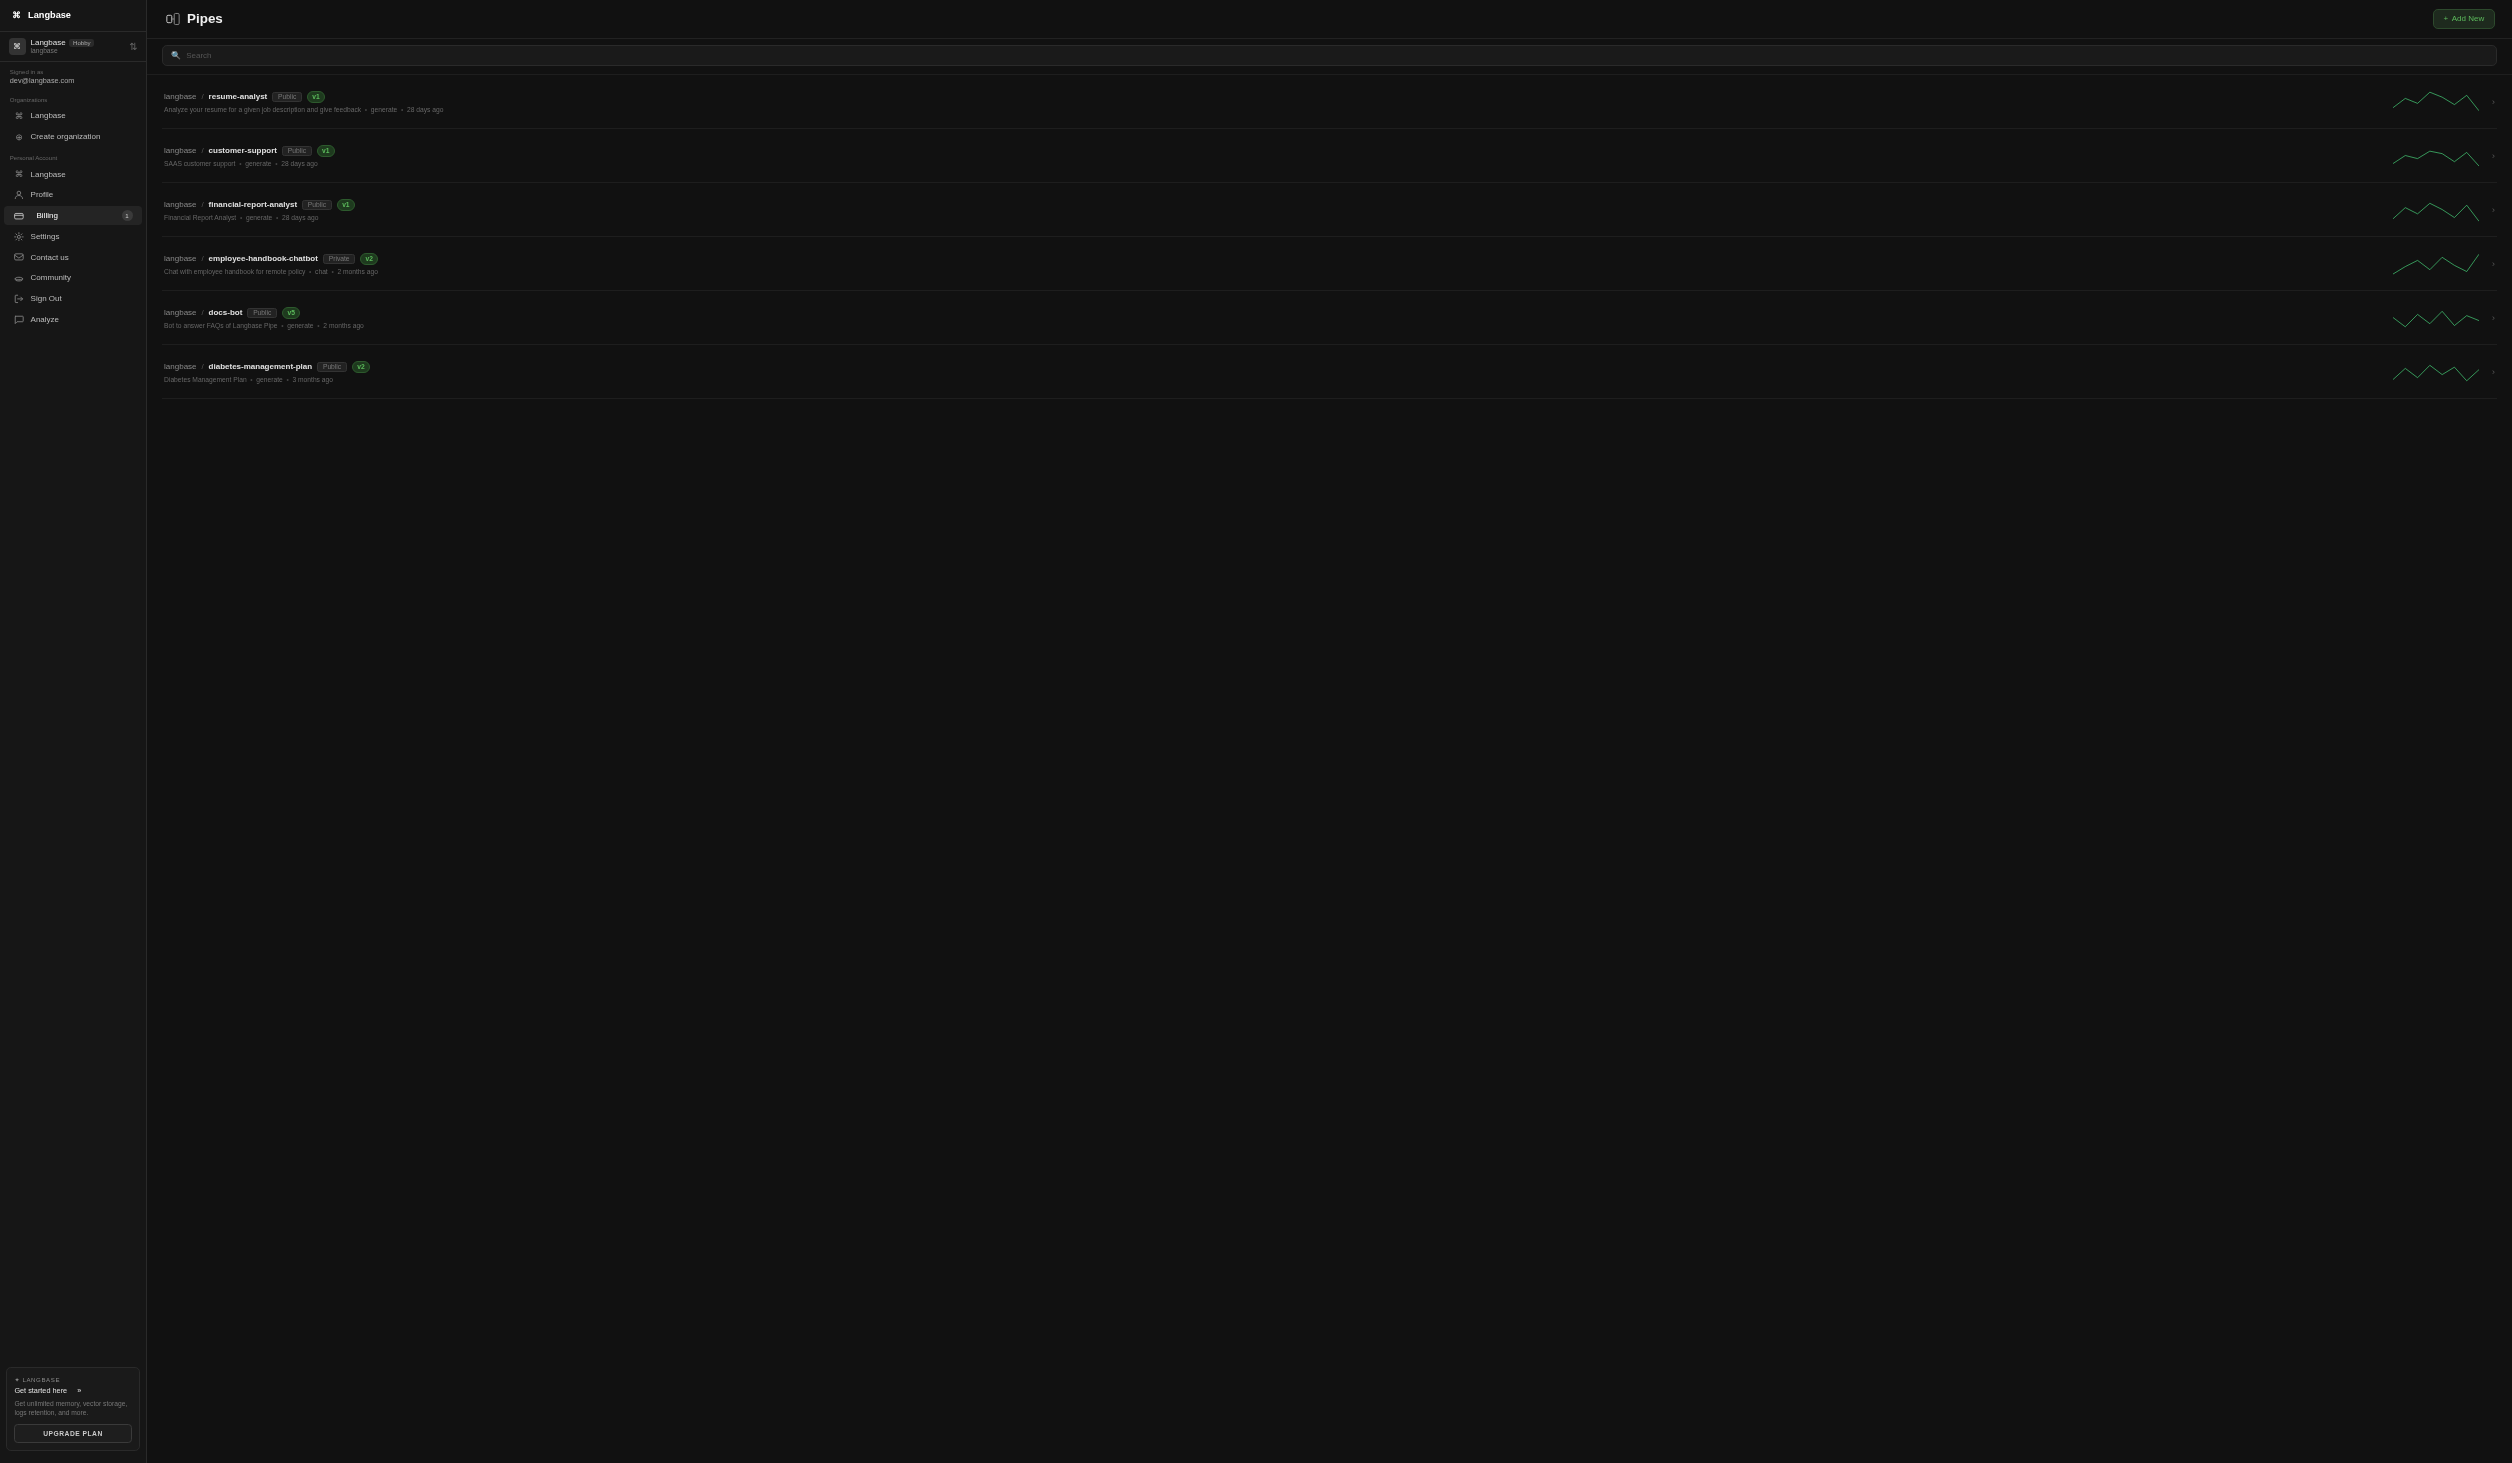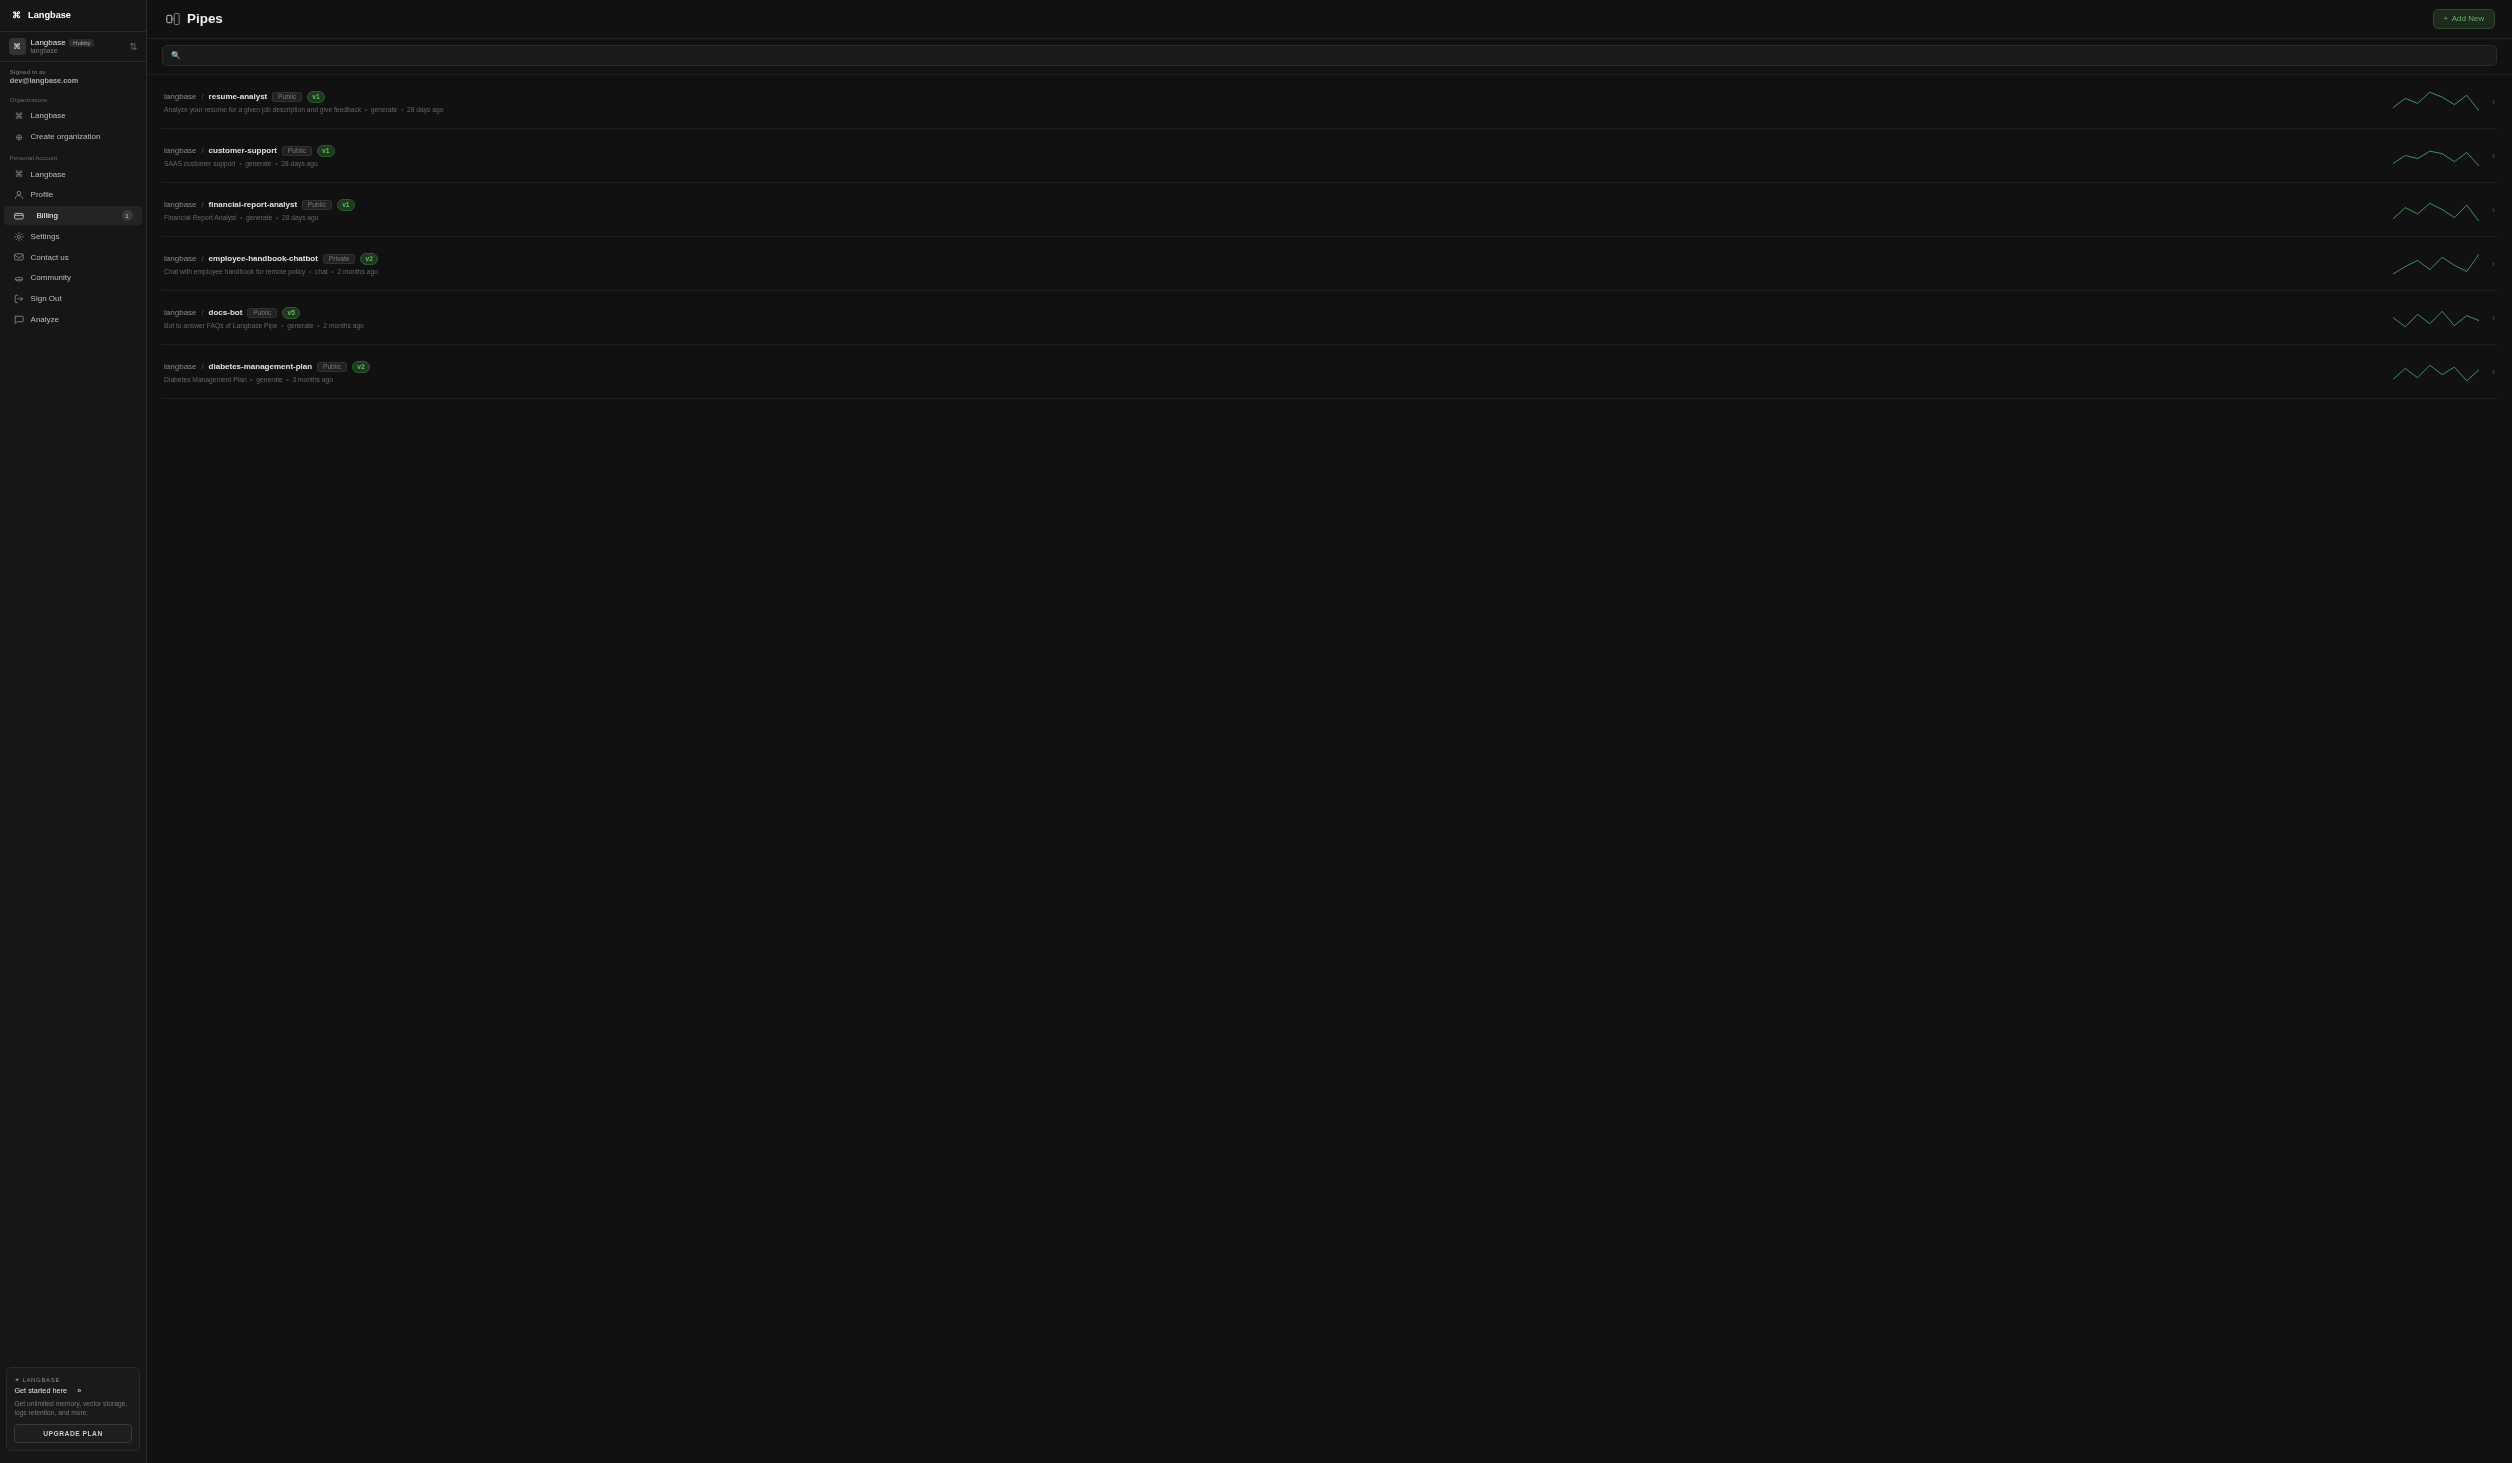--- a/index.html
+++ b/index.html
@@ -97,21 +97,20 @@
       color: #777;
     }
 
     .ws-chevron {
       color: #666;
       font-size: 9.8px;
     }
 
     .signed-in-section {
       padding: 6.1px 9.8px 3.7px;
-      font-weight: bold;
     }
 
     .signed-in-label {
       font-size: 6.1px;
       color: #666;
       margin-bottom: 1.2px;
     }
 
     .signed-in-email {
       font-size: 7.3px;
@@ -563,20 +562,21 @@
     </div>
     <button class="add-new-btn">
       <span>+</span>
       <span>Add New</span>
     </button>
   </div>
 
   <div class="search-bar">
     <div class="search-input-wrap">
       <span class="search-icon-el">🔍</span>
+      <input class="search-input" type="text" placeholder="Search" style="">
     </div>
   </div>
 
   <div class="pipe-list" id="pipe-list">
   <div class="pipe-card">
     <div class="pipe-info">
       <div class="pipe-name-row">
         <span class="pipe-owner">langbase</span>
         <span class="pipe-slash">/</span>
         <span class="pipe-name">resume-analyst</span>

